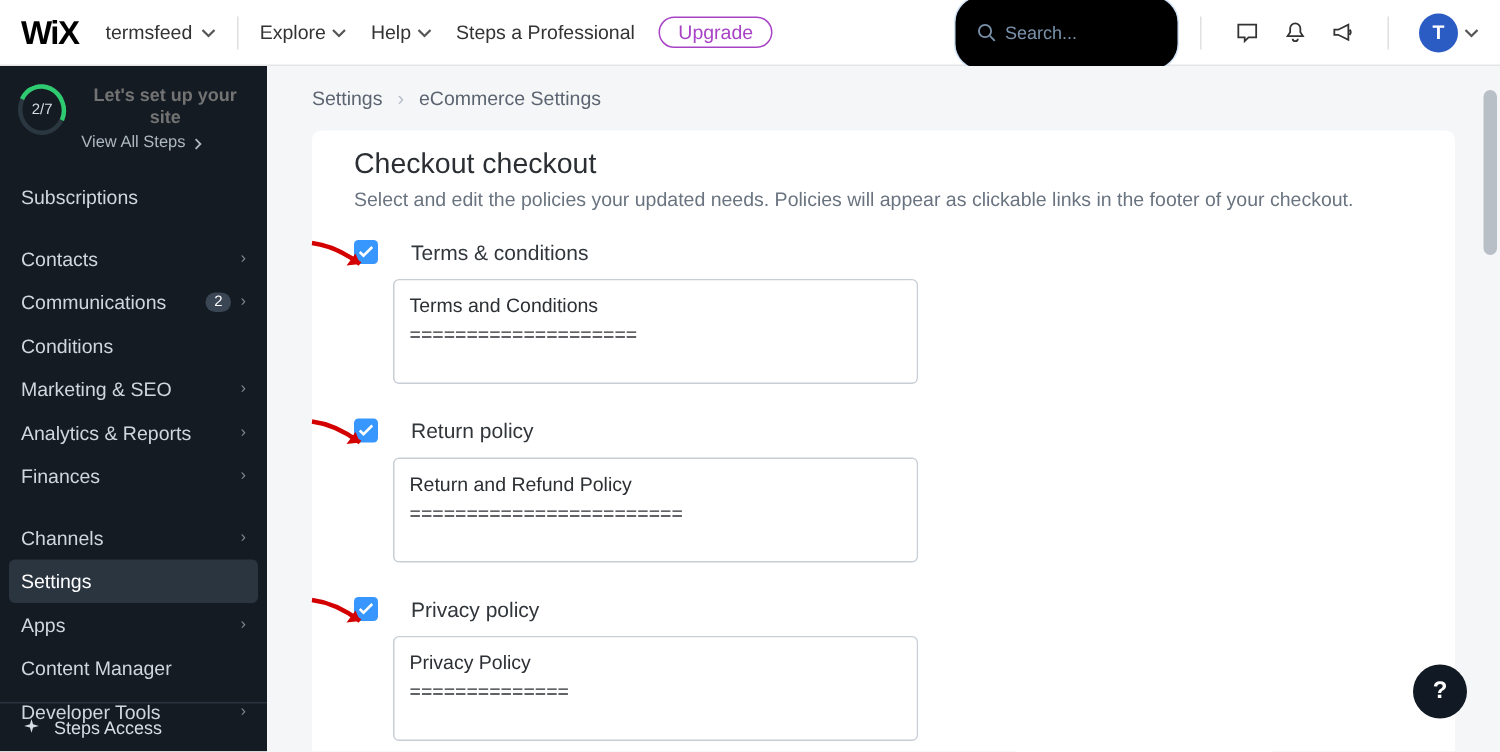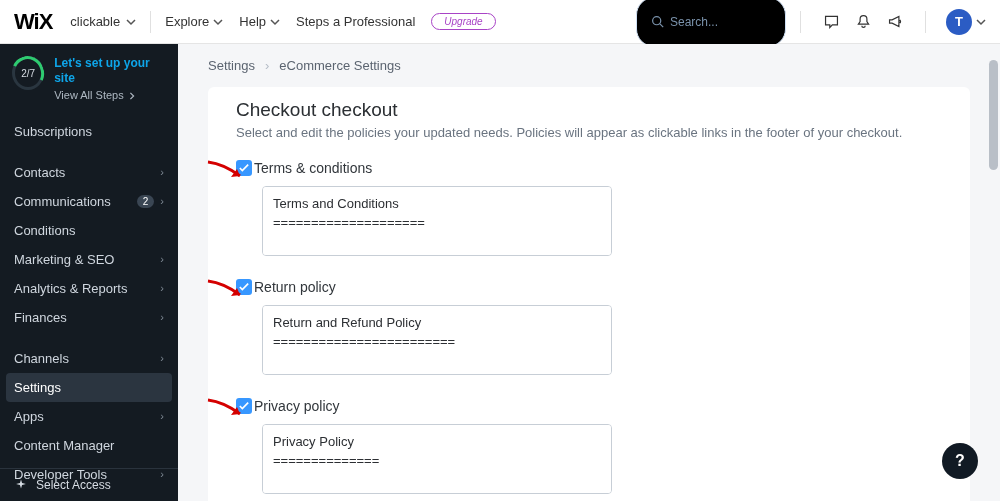--- a/index.html
+++ b/index.html
@@ -5,69 +5,69 @@
   html,body{margin:0;padding:0;font-family:"Helvetica Neue",Arial,sans-serif;font-size:13px;color:#333;background:#f0f0f0;}
   *{box-sizing:border-box;}
   .app{width:1000px;height:501px;position:relative;overflow:hidden;background:#fff;}
   
   .topbar{height:44px;display:flex;align-items:center;padding:0 14px;border-bottom:1px solid #e5e5e5;background:#fff;}
   .logo{font-weight:900;font-size:22px;letter-spacing:-1px;color:#000;margin-right:18px;}
   .site-switch{display:flex;align-items:center;gap:6px;color:#333;font-size:13px;cursor:pointer;}
   .site-switch svg,.nav-link svg{width:10px;height:10px;}
   .vsep{width:1px;height:22px;background:#e0e0e0;margin:0 14px;}
   .nav-link{display:flex;align-items:center;gap:4px;color:#333;font-size:13px;margin-right:16px;cursor:pointer;}
-  .upgrade{border:1px solid #a843c6;color:#a843c6;border-radius:12px;padding:2px 12px;font-size:10px;cursor:pointer;font-style:italic;}
+  .upgrade{border:1px solid #a843c6;color:#a843c6;border-radius:12px;padding:2px 12px;font-size:13px;cursor:pointer;}
   .spacer{flex:1;}
   .search{display:flex;align-items:center;gap:6px;background:#000000;border:1px solid #cfe0f5;color:#7a92ab;border-radius:18px;padding:17px 14px;width:150px;font-size:12px;}
   .icon-btn{width:32px;height:32px;display:flex;align-items:center;justify-content:center;color:#333;cursor:pointer;}
   .avatar{width:26px;height:26px;border-radius:50%;background:#2b5cc4;color:#fff;display:flex;align-items:center;justify-content:center;font-weight:600;font-size:13px;}
   .avatar-wrap{display:flex;align-items:center;gap:4px;margin-left:6px;cursor:pointer;}
   
   .sidebar{position:absolute;top:44px;left:0;bottom:0;width:178px;background:#141b22;color:#d7dde4;overflow:hidden;}
   .setup{display:flex;gap:10px;padding:12px 12px 14px;}
   .ring{width:34px;height:34px;border-radius:50%;border:3px solid #2a3640;position:relative;display:flex;align-items:center;justify-content:center;font-size:10px;color:#d7dde4;}
   .ring::after{content:"";position:absolute;inset:-3px;border-radius:50%;border:3px solid transparent;border-top-color:#2ecb70;border-right-color:#2ecb70;transform:rotate(-20deg);}
   .setup-text{font-size:12px;line-height:1.25;}
-  .setup-text .t{font-weight:600;color:#0ea5e9;}
+  .setup-text .t{font-weight:600;color:#737373;text-align:center;}
   .setup-text .v{color:#aeb8c2;font-size:11px;display:flex;align-items:center;gap:4px;margin-top:3px;cursor:pointer;}
   .nav-section .row{display:flex;align-items:center;justify-content:space-between;padding:7px 14px;font-size:13px;color:#cfd6de;cursor:pointer;}
   .nav-section .row.active{background:#2b3540;color:#fff;border-radius:4px;margin:0 6px;padding:7px 8px;}
   .nav-section .row .lbl{flex:1;}
   .nav-badge{background:#3a4653;color:#fff;border-radius:10px;font-size:10px;padding:1px 6px;margin-right:6px;}
   .chev{color:#7e8994;font-size:11px;}
   .group-gap{height:12px;}
   .quick{position:absolute;bottom:0;left:0;right:0;border-top:1px solid #2a333d;padding:9px 14px;font-size:12px;color:#d7dde4;display:flex;align-items:center;gap:8px;cursor:pointer;}
   
   .main{position:absolute;top:44px;left:178px;right:0;bottom:0;background:#f5f6f8;overflow:hidden;}
   .crumbs{display:flex;align-items:center;gap:10px;padding:14px 30px;color:#5b6470;font-size:13px;}
   .crumbs .sep{color:#b4bcc6;}
   .panel{background:#fff;margin:0 30px 30px;border-radius:6px;padding:4px 28px 28px;position:relative;}
   .panel h2{font-size:19px;color:#2b2f33;font-weight:400;margin:8px 0 4px;}
   .panel .sub{color:#6a7480;font-size:13px;margin-bottom:20px;}
   .policy{position:relative;margin-bottom:20px;}
-  .p-head{display:flex;align-items:center;gap:2px;font-size:14px;color:#31363b;margin-bottom:10px;}
+  .p-head{display:flex;align-items:center;gap:22px;font-size:14px;color:#31363b;margin-bottom:10px;}
   .cb{width:16px;height:16px;border-radius:3px;background:#3797ff;display:flex;align-items:center;justify-content:center;cursor:pointer;}
   .cb svg{width:10px;height:10px;}
   .ta{margin-left:26px;width:350px;border:1px solid #c7ced6;border-radius:4px;padding:8px 10px;font-family:Arial,sans-serif;font-size:13px;line-height:1.45;color:#2c2f33;background:#fff;resize:none;height:70px;overflow-y:scroll;white-space:pre-wrap;}
   .arrow{position:absolute;left:-30px;top:-2px;pointer-events:none;}
   .arrow svg{width:42px;height:26px;}
   
   .page-scroll{position:absolute;top:60px;right:2px;width:9px;height:110px;background:#b9bfc7;border-radius:5px;}
   
   .fab{position:absolute;right:22px;bottom:22px;width:36px;height:36px;border-radius:50%;background:#111a24;color:#fff;display:flex;align-items:center;justify-content:center;font-size:16px;font-weight:700;cursor:pointer;}
 </style>
 </head>
 <body>
 
 <div class="app">
 
   <div class="topbar">
     <div class="logo">WiX</div>
     <div class="site-switch">
-      <span>clickable</span>
+      <span>termsfeed</span>
       <svg viewBox="0 0 10 6">
           <path d="M1 1l4 4 4-4" fill="none" stroke="#555" stroke-width="1.5"></path>
         </svg>
     </div>
     <div class="vsep"></div>
     <div class="nav-link">
       <span>Explore</span>
       <svg viewBox="0 0 10 6">
           <path d="M1 1l4 4 4-4" fill="none" stroke="#555" stroke-width="1.5"></path>
         </svg>
@@ -176,21 +176,21 @@
       <div class="row">
           <span class="lbl">Developer Tools</span>
           <span class="chev">›</span>
         </div>
     </div>
 
     <div class="quick">
       <svg width="14" height="14" viewBox="0 0 20 20">
           <path d="M10 2l1.5 5L17 8.5 11.5 10 10 15 8.5 10 3 8.5 8.5 7z" fill="#d7dde4"></path>
         </svg>
-      <span>Select Access</span>
+      <span>Steps Access</span>
     </div>
   </div>
 
   <div class="main">
     <div class="crumbs">
       <span>Settings</span>
       <span class="sep">›</span>
       <span>eCommerce Settings</span>
     </div>
 

